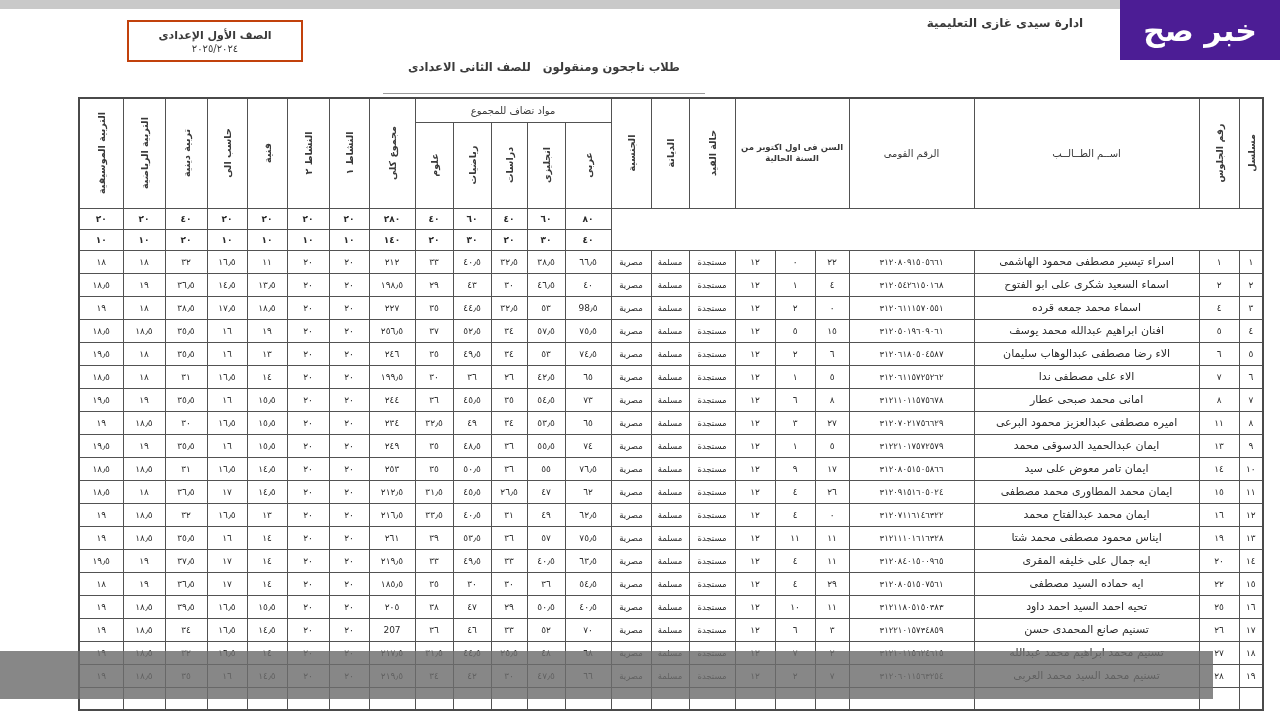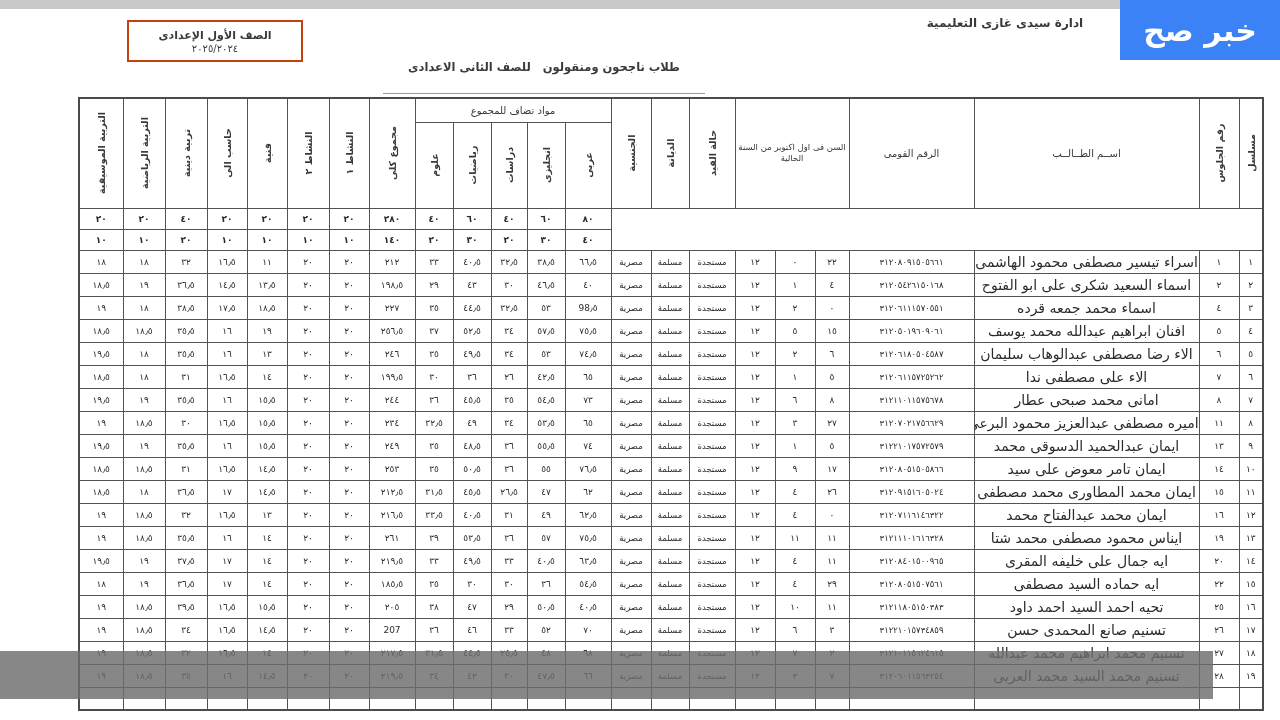--- a/index.html
+++ b/index.html
@@ -3,21 +3,21 @@
 <meta charset="utf-8">
 <style>
   html,body{margin:0;padding:0;}
   body{
     width:1280px;height:720px;position:relative;overflow:hidden;
     background:#ffffff;color:#2b2b2b;
     font-family:"DejaVu Sans",sans-serif;
   }
   .top-strip{position:absolute;top:0;left:0;width:1280px;height:9px;background:#c9c9c9;}
   .wm-patch{
-    position:absolute;top:0;right:0;width:160px;height:60px;background:#3b82f6;
+    position:absolute;top:0;right:0;width:160px;height:60px;background:#4c1d95;
     display:flex;align-items:center;justify-content:center;
   }
   .wm-patch span{color:#ffffff;font-size:30px;font-weight:bold;letter-spacing:1px;}
   .admin{
     position:absolute;top:14px;right:160px;width:230px;text-align:center;
     font-size:12px;font-weight:bold;line-height:1.6;color:#3a3a3a;
   }
   .class-box{
     position:absolute;top:20px;left:127px;width:172px;height:38px;
     border:2px solid #c2410c;display:flex;flex-direction:column;
@@ -42,26 +42,26 @@
   }
   thead tr.group-row{height:24px;}
   thead tr.sub-row{height:86px;}
   th.v{position:relative;}
   th.v .vh{
     position:absolute;left:50%;top:50%;
     transform:translate(-50%,-50%) rotate(-90deg);
     white-space:nowrap;font-size:9.5px;font-weight:bold;color:#3a3a3a;
   }
   th.h{font-size:10px;font-weight:bold;color:#3a3a3a;}
-  th.h.small{font-size:8.5px;white-space:normal;line-height:1.35;padding:0 2px;}
+  th.h.small{font-size:8.5px;white-space:normal;line-height:1.35;padding:0 2px;font-weight:bold;}
   tr.scale{height:21px;}
   tr.scale td{font-size:9px;font-weight:bold;}
   tbody tr.data{height:23px;}
   td.num{font-size:9px;}
-  td.name{text-align:right;padding-right:4px;font-size:14px;}
+  td.name{text-align:right;padding-right:4px;font-size:11px;}
   td.nid{font-size:8.5px;letter-spacing:0.4px;}
   td.word{font-size:8.5px;}
   td.merged{background:#ffffff;}
   .band{
     position:absolute;top:651px;left:0;width:1213px;height:48px;
     background:rgba(109,109,109,0.82);z-index:10;
   }
 </style>
 </head>
 <body>

